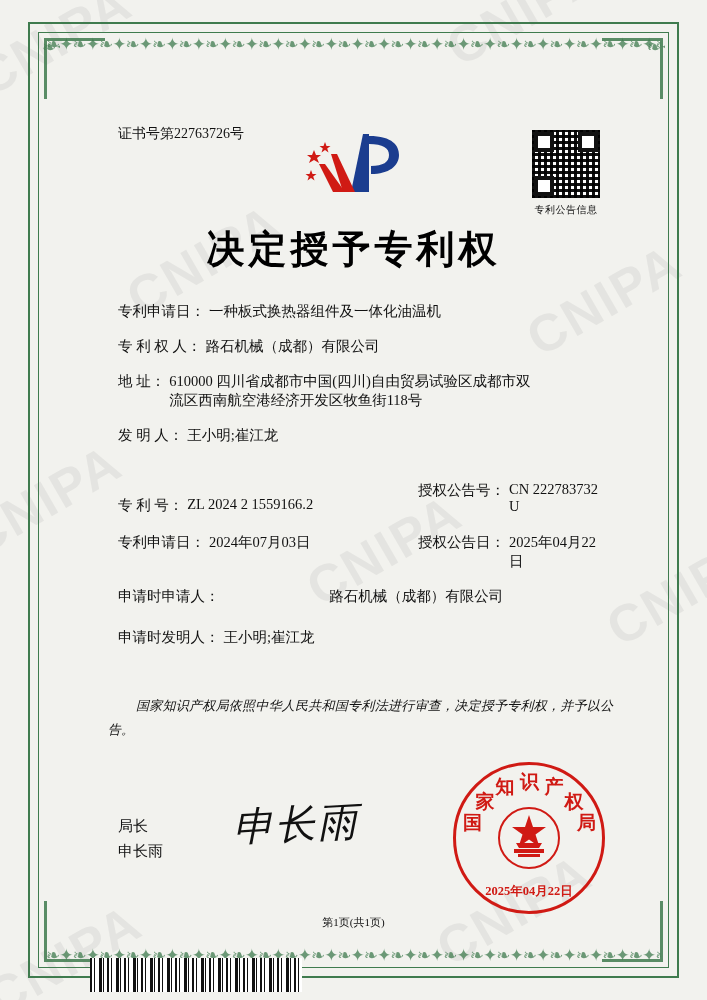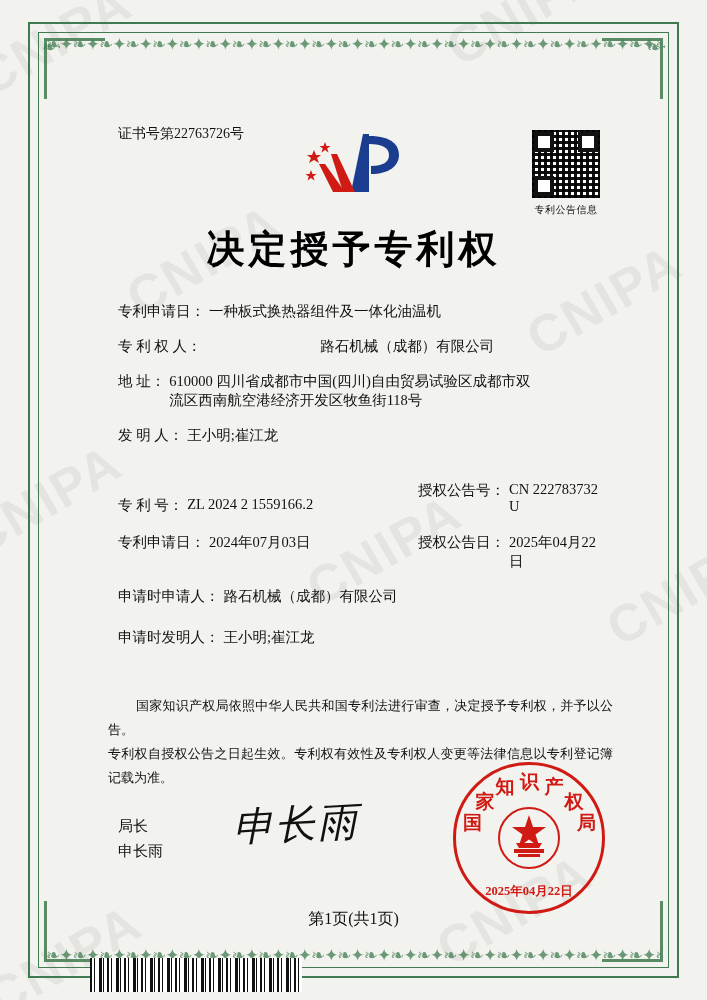--- a/index.html
+++ b/index.html
@@ -206,21 +206,21 @@
     position: absolute;
     left: 50px;
     right: 36px;
     top: 642px;
     font-size: 13px;
     line-height: 24px;
     color: #111;
     text-align: justify;
   }
   .legal p { margin: 0; }
-  .legal p.first { text-indent: 28px; }
+  .legal p.first { text-indent: 28px; font-style: italic; }
 
   
   .sig-label {
     position: absolute;
     left: 60px;
     top: 762px;
     font-size: 15px;
     line-height: 25px;
     color: #111;
   }
@@ -284,21 +284,21 @@
     color: #d01a14;
     font-weight: bold;
   }
 
   
   .page-num {
     position: absolute;
     left: 0; right: 0;
     bottom: 18px;
     text-align: center;
-    font-size: 16px;
+    font-size: 11px;
     color: #111;
   }
   .barcode {
     position: absolute;
     left: 90px;
     bottom: 8px;
     width: 212px;
     height: 34px;
     z-index: 3;
     background: repeating-linear-gradient(90deg,
@@ -362,21 +362,21 @@
     <div class="title">决定授予专利权</div>
 
     <div class="fields">
 
       <div class="row">
         <span class="lbl">专利申请日</span>
         <span class="colon">：</span>
         <span class="val">一种板式换热器组件及一体化油温机</span>
       </div>
 
-      <div class="row" style="margin-top:14px;text-align:center;">
+      <div class="row" style="margin-top:14px;">
         <span class="lbl">专 利 权 人</span>
         <span class="colon">：</span>
         <span class="val">路石机械（成都）有限公司</span>
       </div>
 
       <div class="row">
         <span class="lbl">地        址</span>
         <span class="colon">：</span>
         <span class="val">
           <span class="l2">610000 四川省成都市中国(四川)自由贸易试验区成都市双</span>
@@ -409,37 +409,36 @@
           <span class="colon">：</span>
           <span class="val">2024年07月03日</span>
         </span>
         <span class="half right">
           <span class="lbl">授权公告日</span>
           <span class="colon">：</span>
           <span class="val">2025年04月22日</span>
         </span>
       </div>
 
-      <div class="row" style="margin-top:15px;">
+      <div class="row" style="margin-top:15px;text-align:center;">
         <span class="lbl">申请时申请人</span>
         <span class="colon">：</span>
         <span class="val">路石机械（成都）有限公司</span>
       </div>
 
       <div class="row" style="margin-top:22px;">
         <span class="lbl">申请时发明人</span>
         <span class="colon">：</span>
         <span class="val">王小明;崔江龙</span>
       </div>
 
     </div>
 
     <div class="legal">
       <p class="first">国家知识产权局依照中华人民共和国专利法进行审查，决定授予专利权，并予以公告。</p>
-      <p>专利权自授权公告之日起生效。专利权有效性及专利权人变更等法律信息以专利登记簿记载为准。</p>
     </div>
 
     <div class="sig-label">
       <div>局长</div>
       <div>申长雨</div>
     </div>
     <div class="sig-hand">申长雨</div>
 
     <div class="seal">
       <div class="seal-ring"></div>

